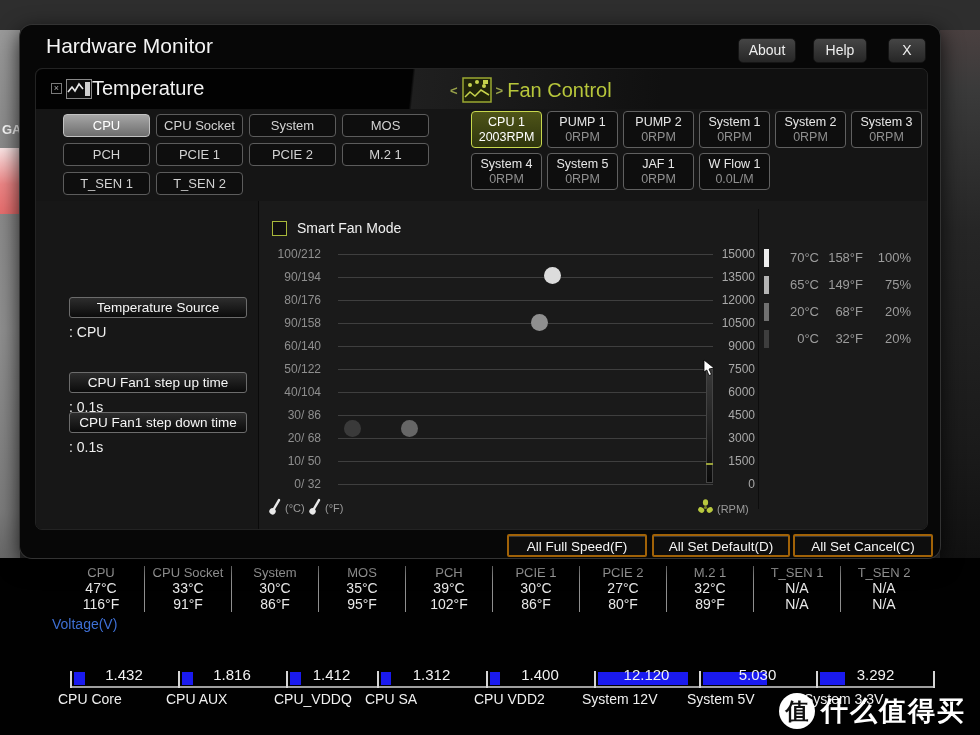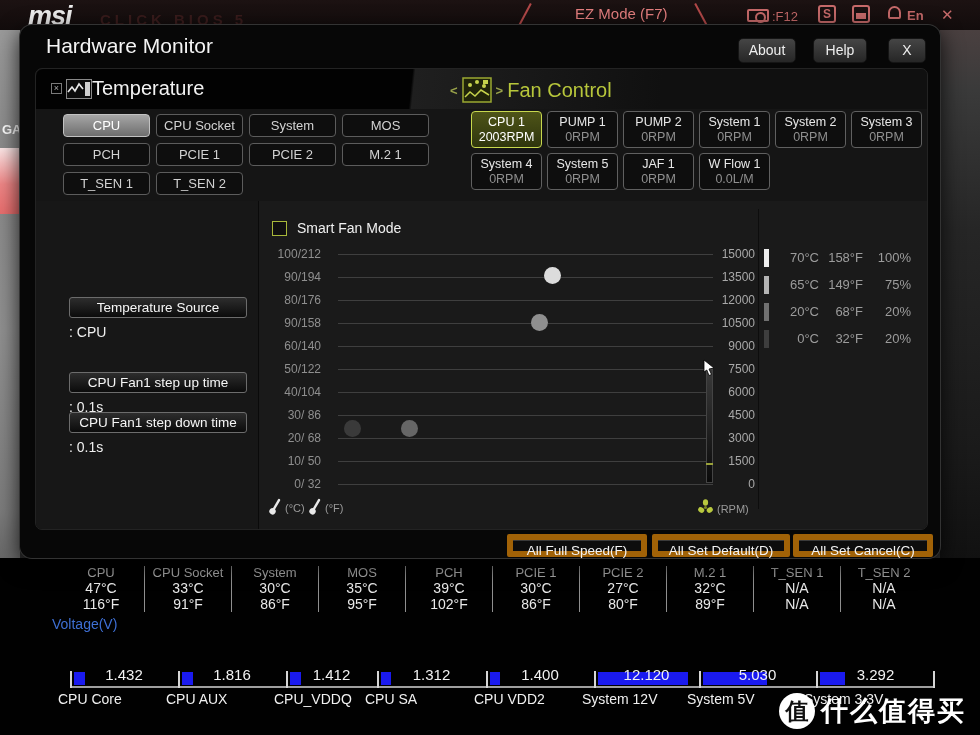--- a/index.html
+++ b/index.html
@@ -113,42 +113,28 @@
   .unit { position:absolute; color:#9a9a9a; font-size:11px; }
   .thermo { position:absolute; top:256px; }
   .fanrpm-ico { position:absolute; left:434px; top:258px; }
 
   #fan-values { position:absolute; left:728px; top:175px; width:160px; }
   .fvrow { display:flex; align-items:center; height:27px; }
   .fvbar { width:5px; height:18px; margin-right:8px; }
   .fvc { width:42px; text-align:right; } .fvf { width:44px; text-align:right; } .fvp { width:48px; text-align:right; }
   .fvrow span { color:#9c9c9c; font-size:13px; }
 
-  .abtn { position:absolute; top:509px; height:23px; background:#0d0d0d; border:6px solid #a16207; border-radius:2px;
+  .abtn { position:absolute; top:509px; height:23px; background:#0d0d0d; border:2px solid #a16207; border-radius:2px;
     color:#f5f5f5; font-size:13.5px; text-align:center; line-height:21px; box-shadow:inset 0 1px 0 #3a3a3a; }
 </style>
 </head>
 <body>
 
 <div class="stage">
 
-  <div class="topbar">
-    <div class="msi-logo">msi</div>
-    <div class="logo-sub">CLICK BIOS 5</div>
-    <div class="slash s1"></div>
-    <div class="ezmode">EZ Mode (F7)</div>
-    <div class="slash s2"></div>
-    <div class="tb-ico cam"></div>
-    <div class="tb-ico f12">:F12</div>
-    <div class="tb-ico sqico sbox"><span>S</span></div>
-    <div class="tb-ico sqico scrbox"></div>
-    <div class="tb-ico bell"></div>
-    <div class="tb-ico lang">En</div>
-    <div class="tb-ico bgx">✕</div>
-  </div>
 
   <div class="left-edge">
     <div class="ga">GA</div>
     <div class="redbox"></div>
   </div>
   <div class="right-edge">
     <div class="discblob"></div>
   </div>
 
   <div class="bottom-panel">

